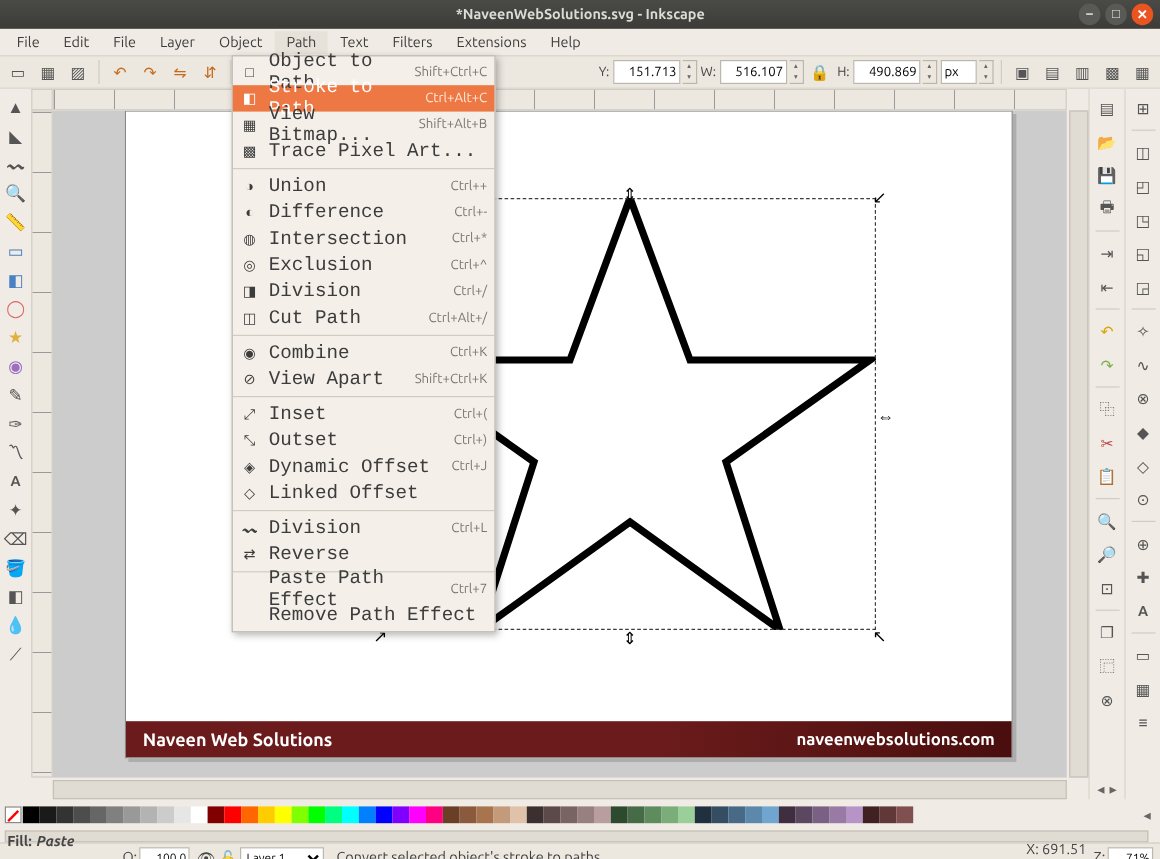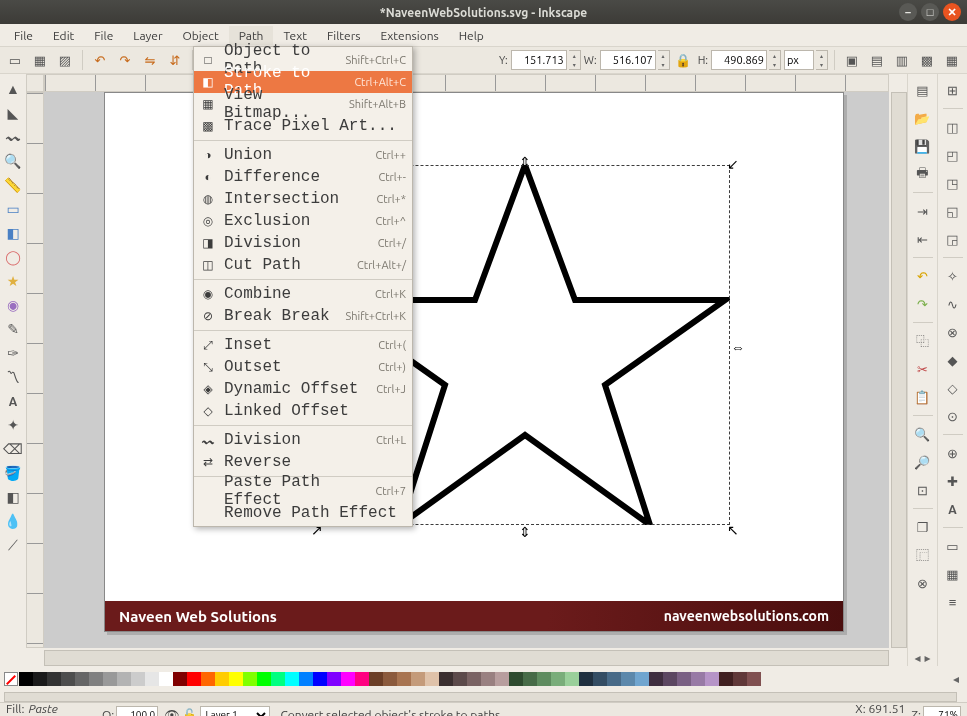--- a/index.html
+++ b/index.html
@@ -67,21 +67,21 @@
 .palette-row { height: 26px; background: #f0ece5; display: flex; align-items: center; }
 .palette { display: flex; height: 14px; flex: 1; margin: 0 4px; }
 .palette .none { width: 14px; height: 14px; border: 1px solid #888; position: relative; background: #fff; margin-right: 1px;}
 .palette .none::after { content: ""; position: absolute; left: 0; right: 0; top: 6px; border-top: 2px solid red; transform: rotate(-45deg); }
 .sw { width: 14px; height: 14px; }
 .pscroll { height: 10px; margin: 0 10px 0 4px; }
 
 
 .statusbar { height: 24px; background: #ece8e0; border-top: 1px solid #d0ccc3; display: flex; align-items: center; font-size: 10px; color: #444; padding: 0 6px; gap: 6px; position: relative; }
 .fillstroke { display: flex; flex-direction: column; font-size: 9px; width: 90px; }
-.fs-row { display: flex; align-items: flex-end; gap: 4px; height: 26px; }
+.fs-row { display: flex; align-items: center; gap: 4px; height: 26px; font-weight: bold; }
 .fs-sw { width: 28px; height: 10px; border: 1px solid #888; }
 .opacity-spin { display: flex; align-items: center; gap: 2px; }
 .opacity-spin input { width: 42px; height: 18px; border: 1px solid #bcb7ad; font-size: 10px; text-align: right; padding-right: 2px; }
 .layer-ctl { display: flex; align-items: center; gap: 3px; }
 .layer-ctl select { height: 18px; border: 1px solid #bcb7ad; background: #fff; font-size: 10px; width: 70px; }
 .status-msg { flex: 1; padding-left: 4px; color: #3c3c3c; }
 .coord { font-size: 10px; color: #444; text-align: right; }
 .zoom { display: flex; align-items: center; gap: 2px; }
 .zoom input { width: 38px; height: 18px; border: 1px solid #bcb7ad; font-size: 10px; text-align: right; padding-right: 2px; }
 
@@ -427,21 +427,21 @@
       <span class="dd-accel">Ctrl+Alt+/</span>
     </div>
     <div class="dd-sep"></div>
     <div class="dd-item">
       <span class="dd-icon">◉</span>
       <span class="dd-label">Combine</span>
       <span class="dd-accel">Ctrl+K</span>
     </div>
     <div class="dd-item">
       <span class="dd-icon">⊘</span>
-      <span class="dd-label">Break Break</span>
+      <span class="dd-label">View Apart</span>
       <span class="dd-accel">Shift+Ctrl+K</span>
     </div>
     <div class="dd-sep"></div>
     <div class="dd-item">
       <span class="dd-icon">⤢</span>
       <span class="dd-label">Inset</span>
       <span class="dd-accel">Ctrl+(</span>
     </div>
     <div class="dd-item">
       <span class="dd-icon">⤡</span>

